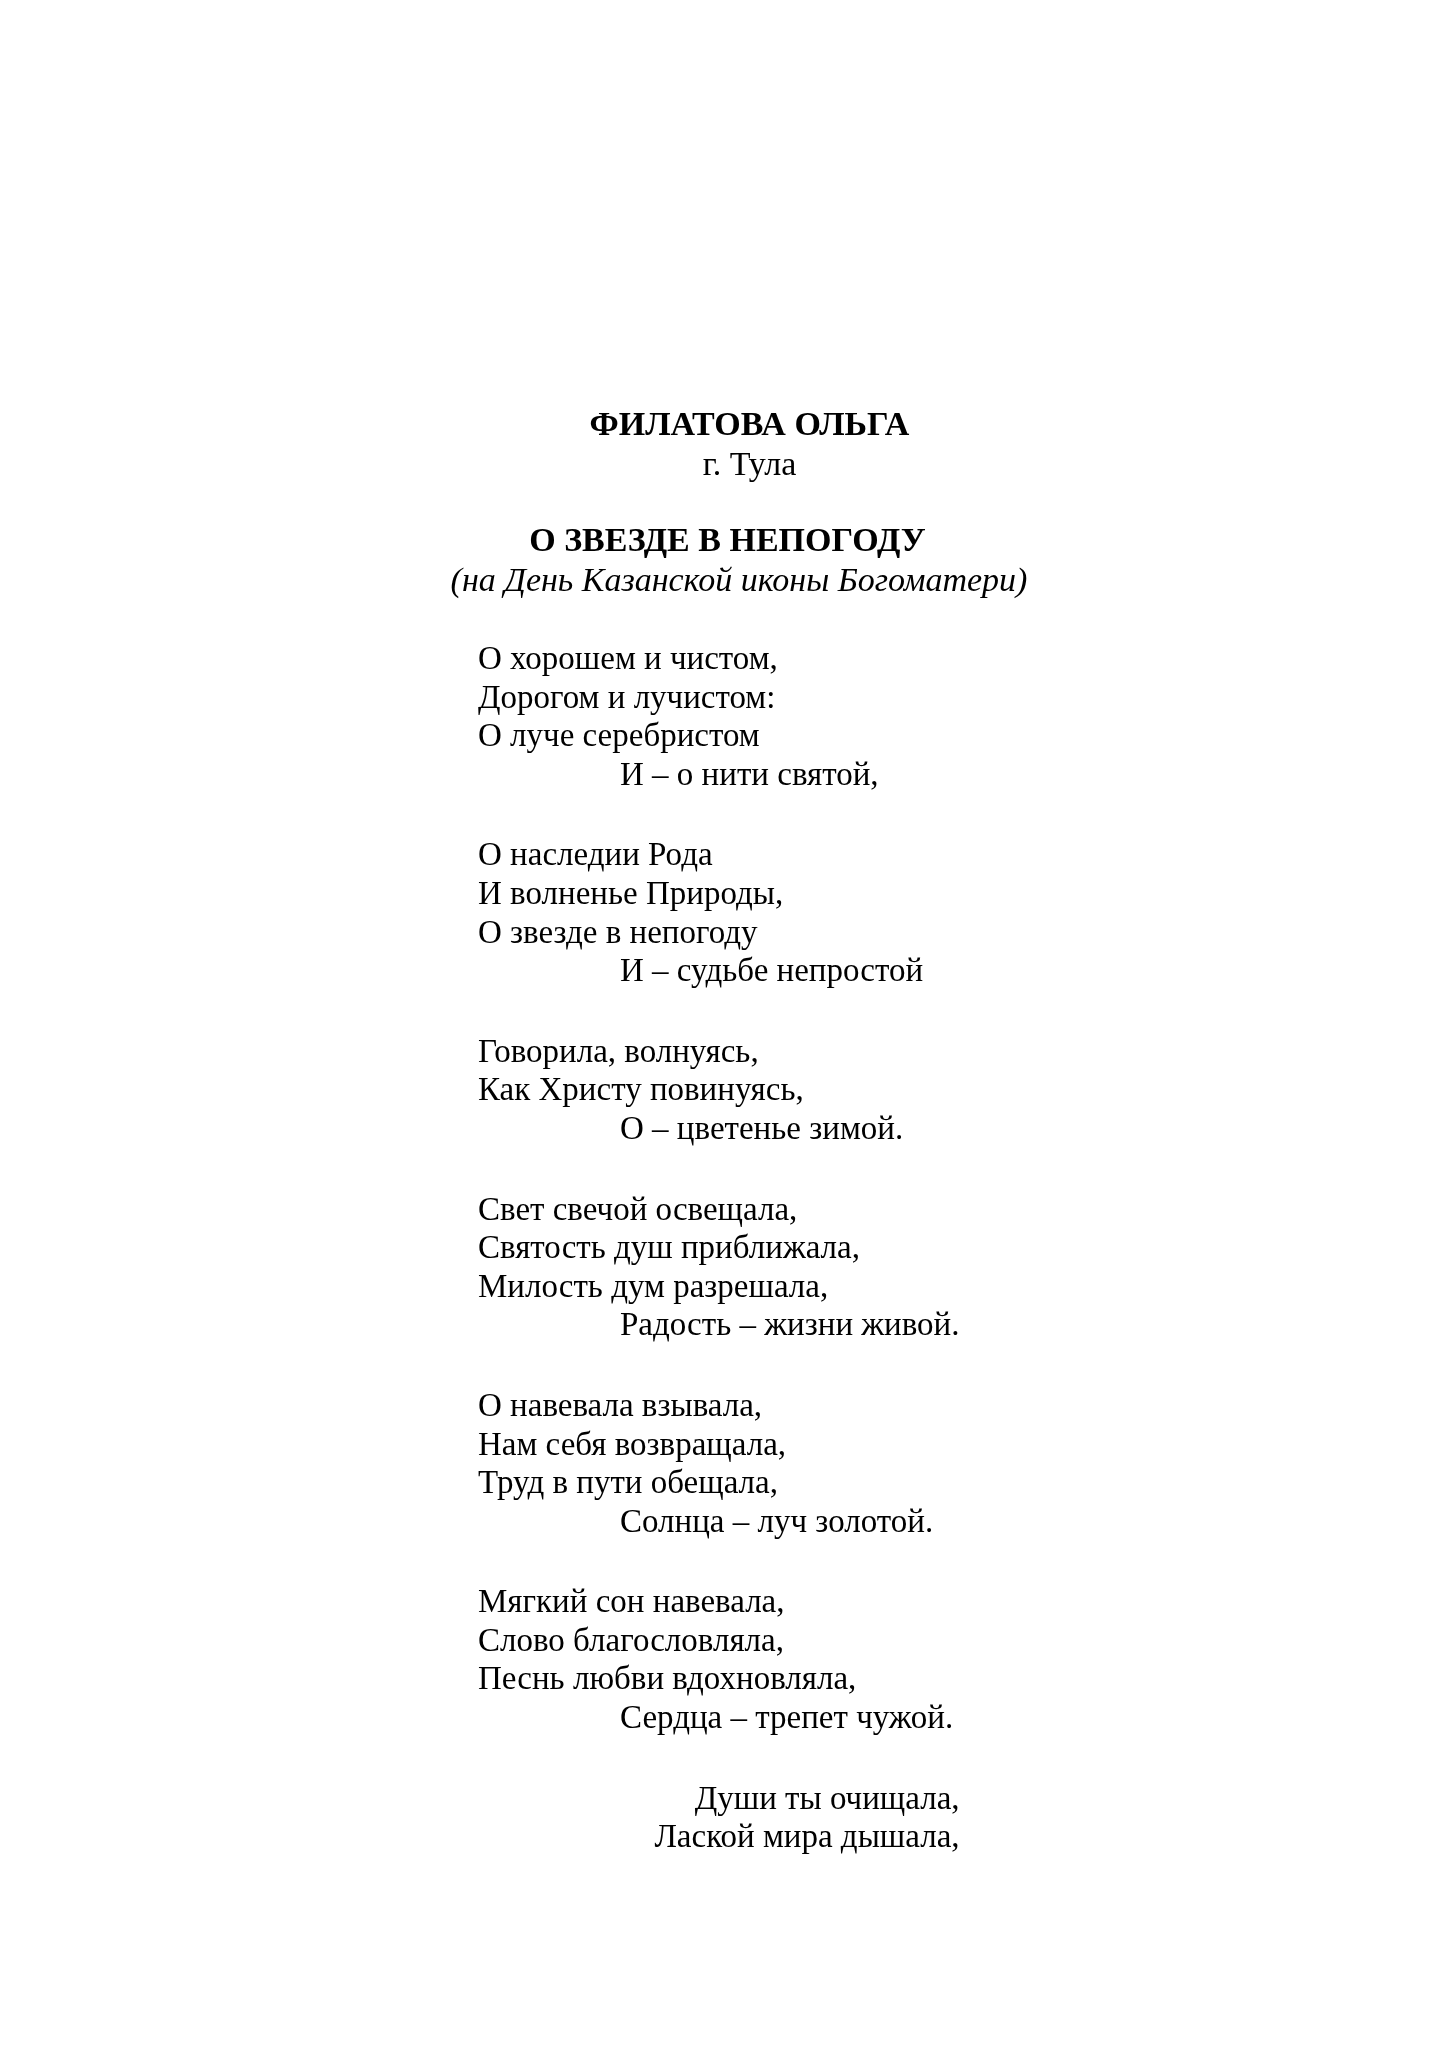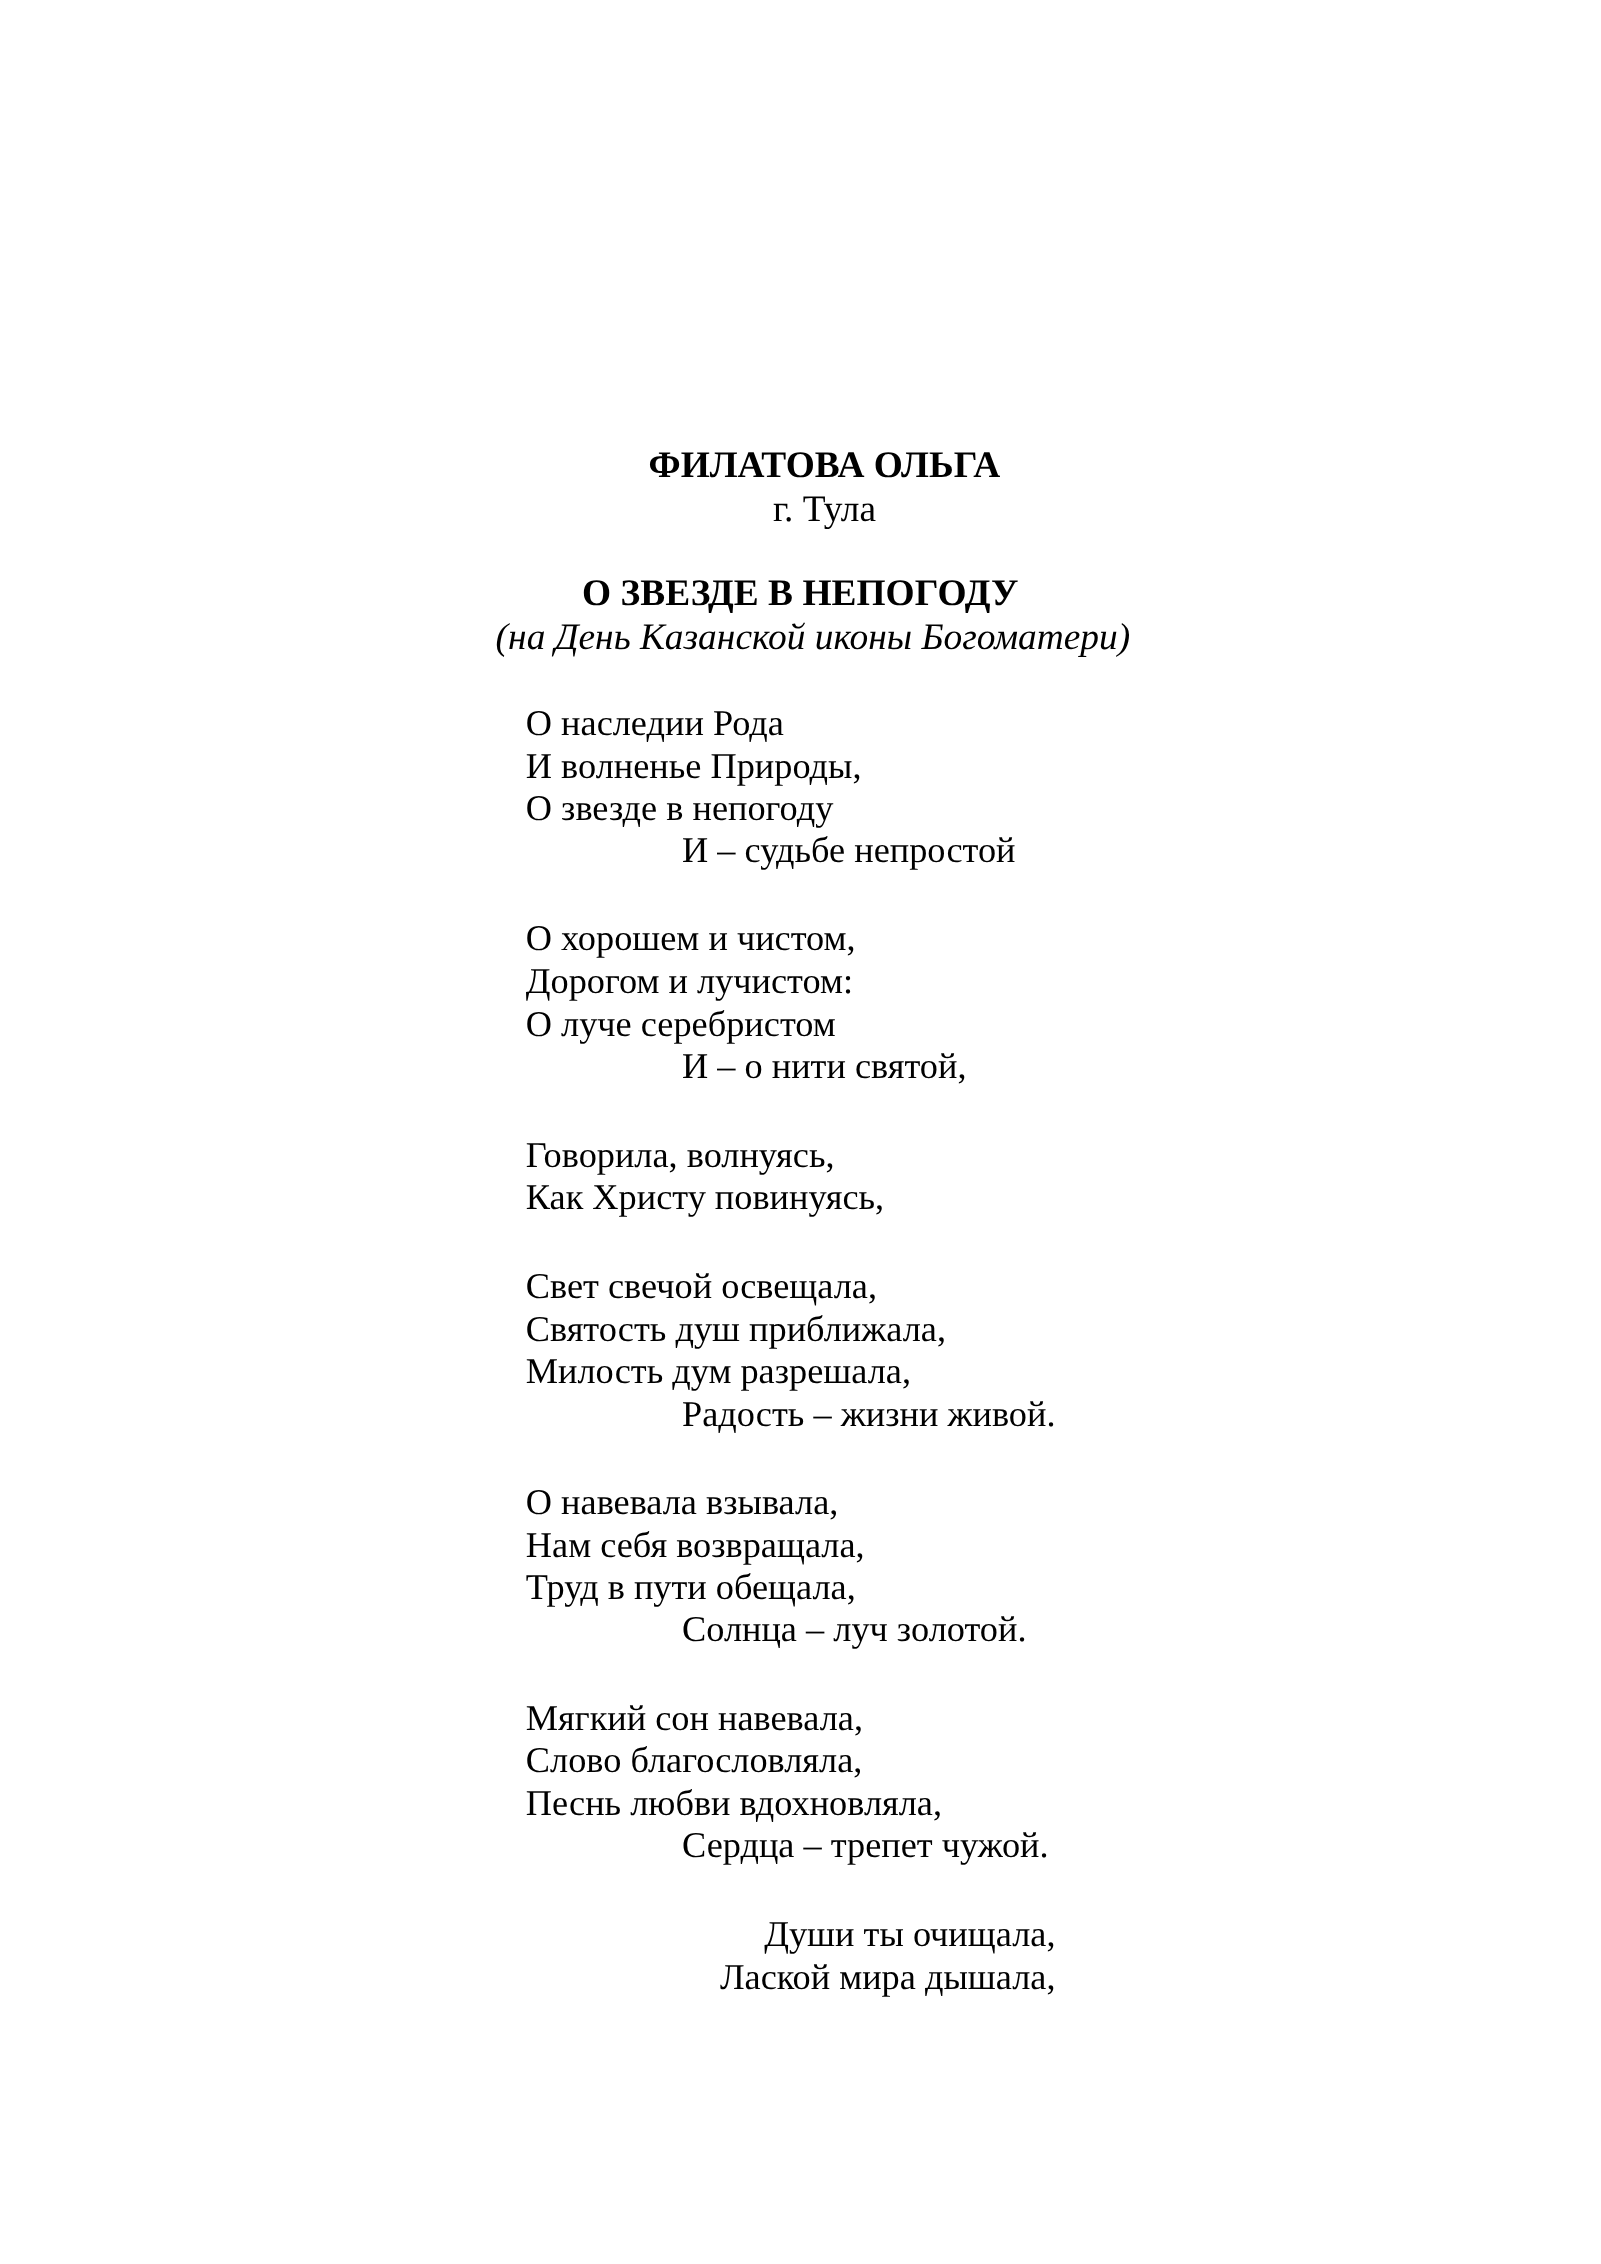--- a/index.html
+++ b/index.html
@@ -74,36 +74,37 @@
   </div>
 
   <div class="title-block">
     <div class="poem-title">О ЗВЕЗДЕ В НЕПОГОДУ</div>
     <div class="poem-subtitle">(на День Казанской иконы Богоматери)</div>
   </div>
 
   <div class="poem">
 
     <div class="stanza">
+      <div class="line">О хорошем и чистом,</div>
+      <div class="line">Дорогом и лучистом:</div>
+      <div class="line">О луче серебристом</div>
+      <div class="line refrain">И – о нити святой,</div>
+    </div>
+
+    <div class="stanza">
       <div class="line">О наследии Рода</div>
       <div class="line">И волненье Природы,</div>
       <div class="line">О звезде в непогоду</div>
       <div class="line refrain">И – судьбе непростой</div>
     </div>
 
     <div class="stanza">
-      <div class="line">О хорошем и чистом,</div>
-      <div class="line">Дорогом и лучистом:</div>
-      <div class="line">О луче серебристом</div>
-      <div class="line refrain">И – о нити святой,</div>
-    </div>
-
-    <div class="stanza">
       <div class="line">Говорила, волнуясь,</div>
       <div class="line">Как Христу повинуясь,</div>
+      <div class="line refrain">О – цветенье зимой.</div>
     </div>
 
     <div class="stanza">
       <div class="line">Свет свечой освещала,</div>
       <div class="line">Святость душ приближала,</div>
       <div class="line">Милость дум разрешала,</div>
       <div class="line refrain">Радость – жизни живой.</div>
     </div>
 
     <div class="stanza">

